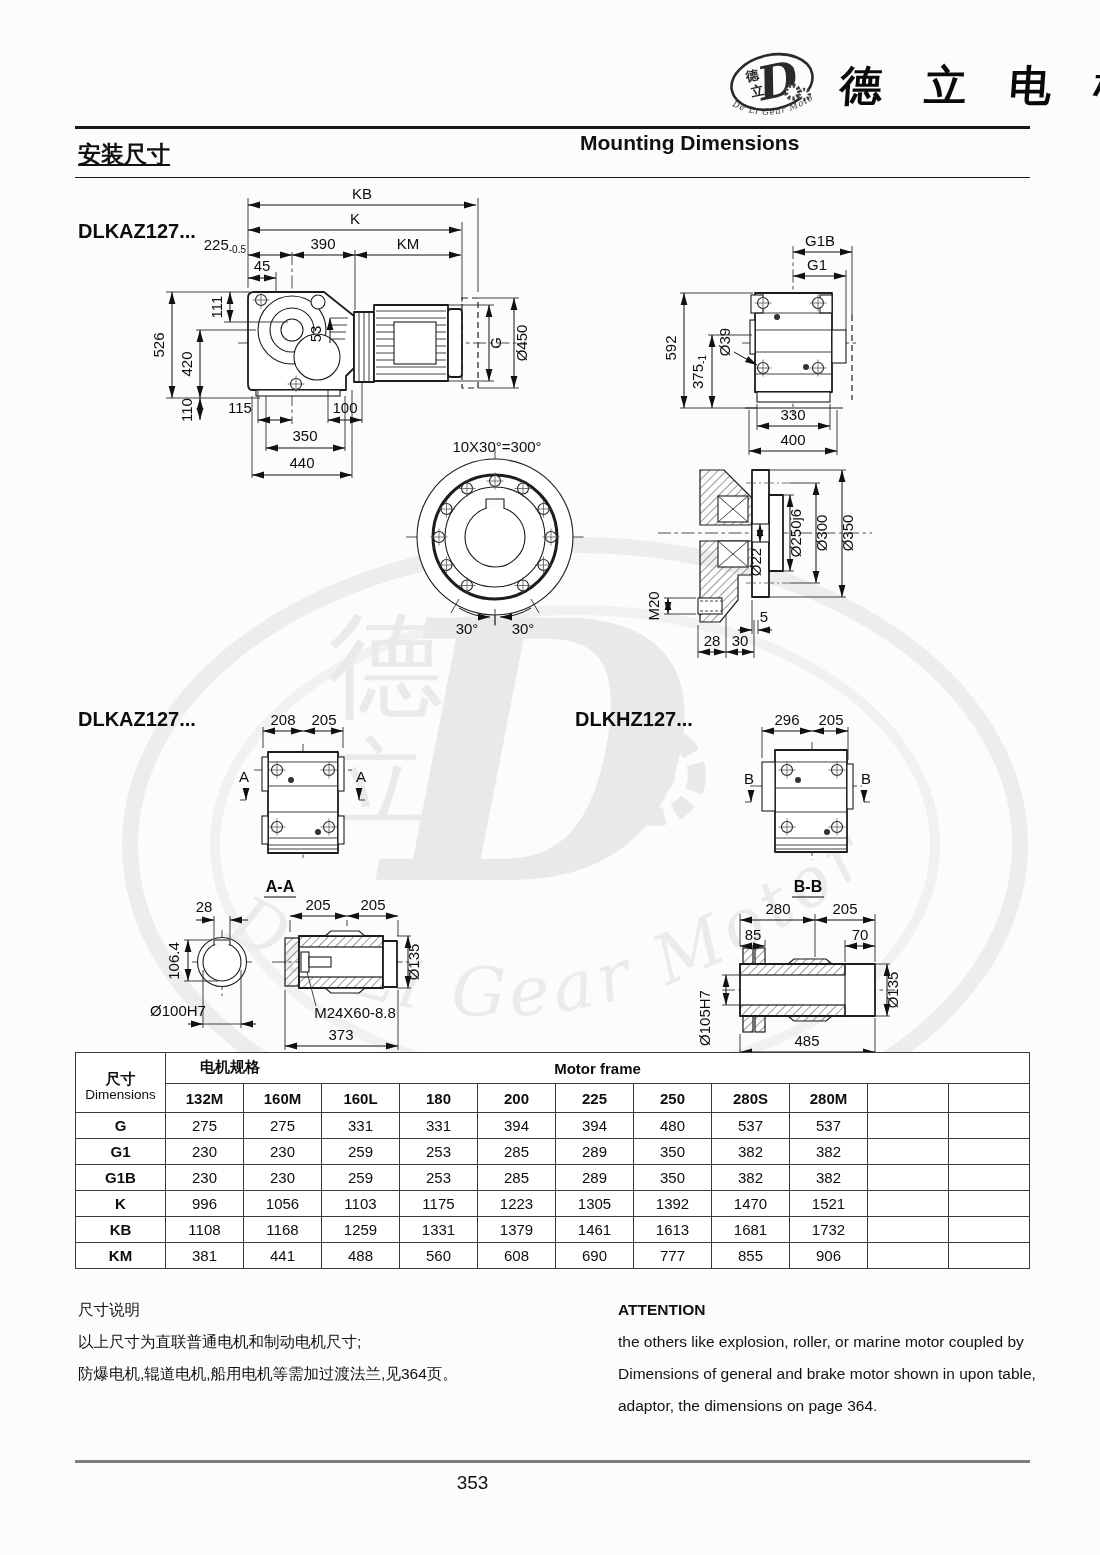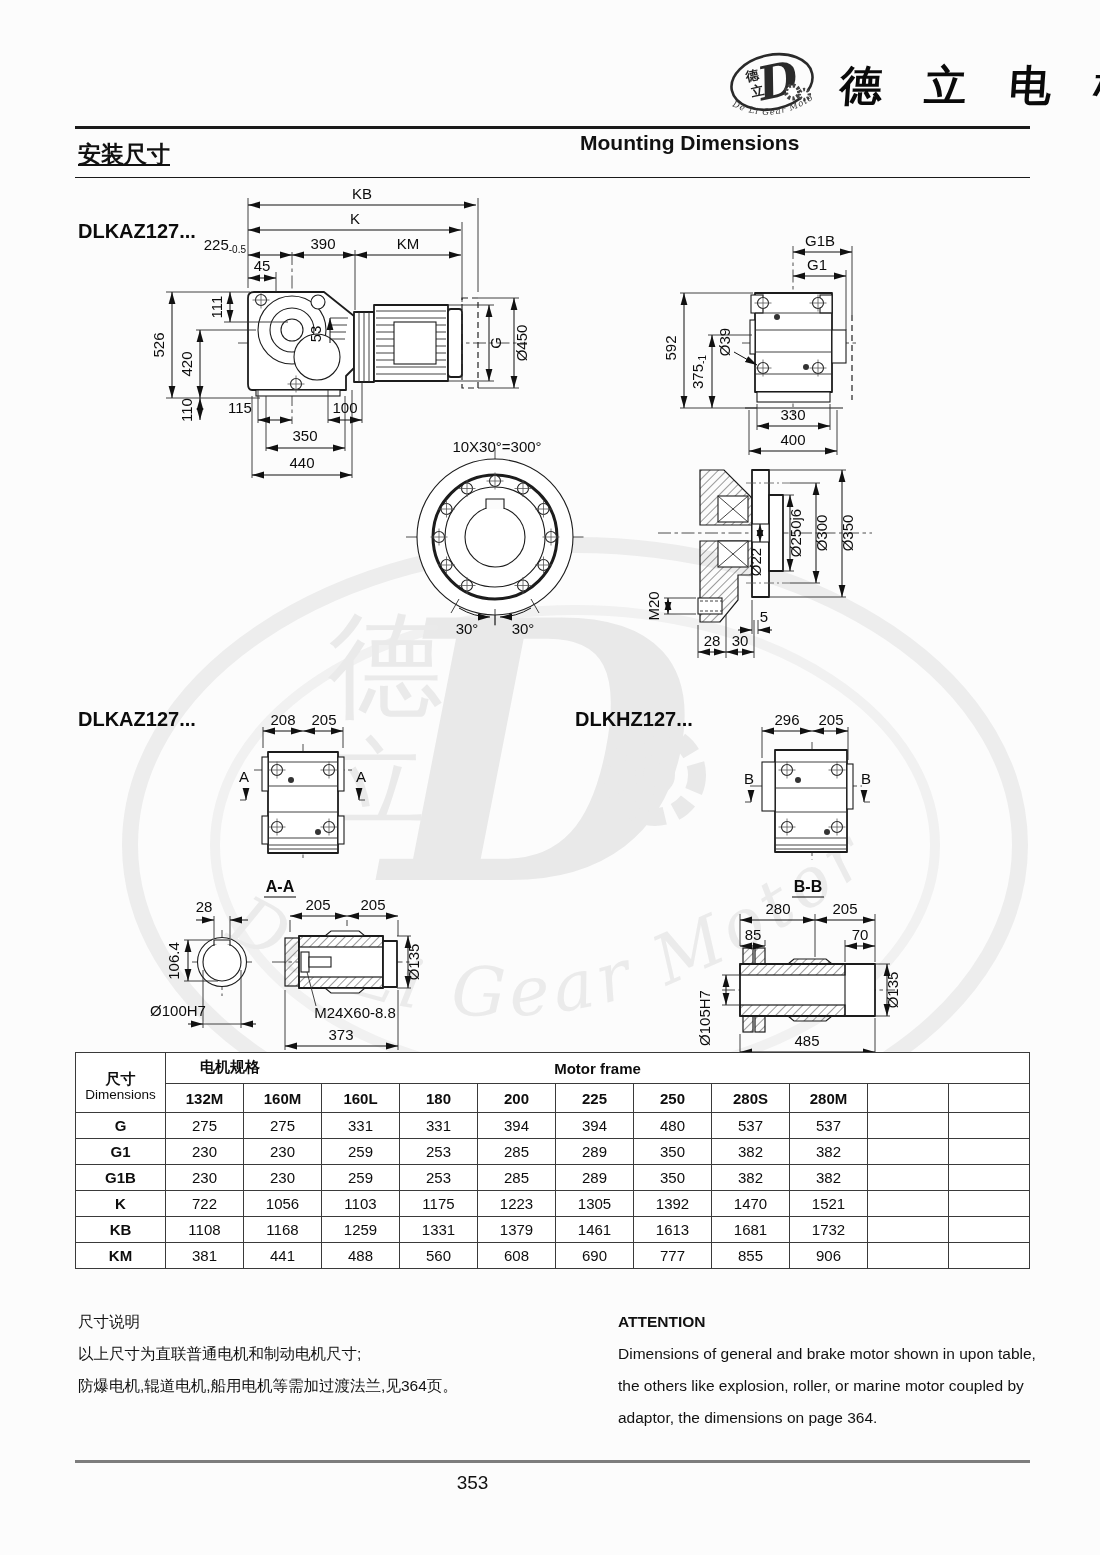--- a/index.html
+++ b/index.html
@@ -25,21 +25,21 @@
   .c0th .zh{font-weight:bold;font-size:15px;line-height:17px;margin-top:6px;}
   .c0th .en{font-size:13.5px;line-height:15px;}
   .group-th{position:relative;}
   .group-th .gzh{position:absolute;left:10px;top:5px;font-weight:bold;padding-left:24px;}
   .group-th .gen{font-weight:bold;}
   .dims-table tbody th{font-weight:bold;}
   
   .notes{top:1294px;font-size:15.5px;line-height:32px;}
   .notes-zh{left:78px;width:500px;}
   .notes-en{left:618px;width:420px;}
-  .notes .hd{font-weight:normal;margin-top:12px;}
+  .notes .hd{font-weight:normal;}
   .notes-en .hd{font-weight:bold;}
   
   .footer-rule{left:75px;top:1460px;width:955px;height:0;border-top:3px solid #7d7d7d;}
   .page-num{left:0;top:1472px;width:945px;text-align:center;font-size:19px;}
   
   .o{fill:#fff;stroke:#1c1c1c;stroke-width:1.8;stroke-linejoin:round;}
   .o1{fill:#fff;stroke:#1c1c1c;stroke-width:1.1;}
   .ln{fill:none;stroke:#1c1c1c;stroke-width:1.1;}
   .thin{fill:none;stroke:#2c2c2c;stroke-width:0.9;}
   .dsh{fill:none;stroke:#222;stroke-width:1.2;stroke-dasharray:6 4;}
@@ -526,21 +526,21 @@
           <td>285</td>
           <td>289</td>
           <td>350</td>
           <td>382</td>
           <td>382</td>
           <td></td>
           <td></td>
         </tr>
         <tr>
           <th>K</th>
-          <td>722</td>
+          <td>996</td>
           <td>1056</td>
           <td>1103</td>
           <td>1175</td>
           <td>1223</td>
           <td>1305</td>
           <td>1392</td>
           <td>1470</td>
           <td>1521</td>
           <td></td>
           <td></td>
@@ -576,21 +576,21 @@
       </tbody>
   </table>
 
   <div class="ov notes notes-zh">
     <div class="hd">尺寸说明</div>
     <div>以上尺寸为直联普通电机和制动电机尺寸;</div>
     <div>防爆电机,辊道电机,船用电机等需加过渡法兰,见364页。</div>
   </div>
   <div class="ov notes notes-en">
     <div class="hd">ATTENTION</div>
+    <div>the others like explosion, roller, or marine motor coupled by</div>
     <div>Dimensions of general and brake motor shown in upon table,</div>
-    <div>the others like explosion, roller, or marine motor coupled by</div>
     <div>adaptor, the dimensions on page 364.</div>
   </div>
 
   <div class="ov footer-rule"></div>
   <div class="ov page-num">353</div>
 
 </div>
 
 </body></html>

